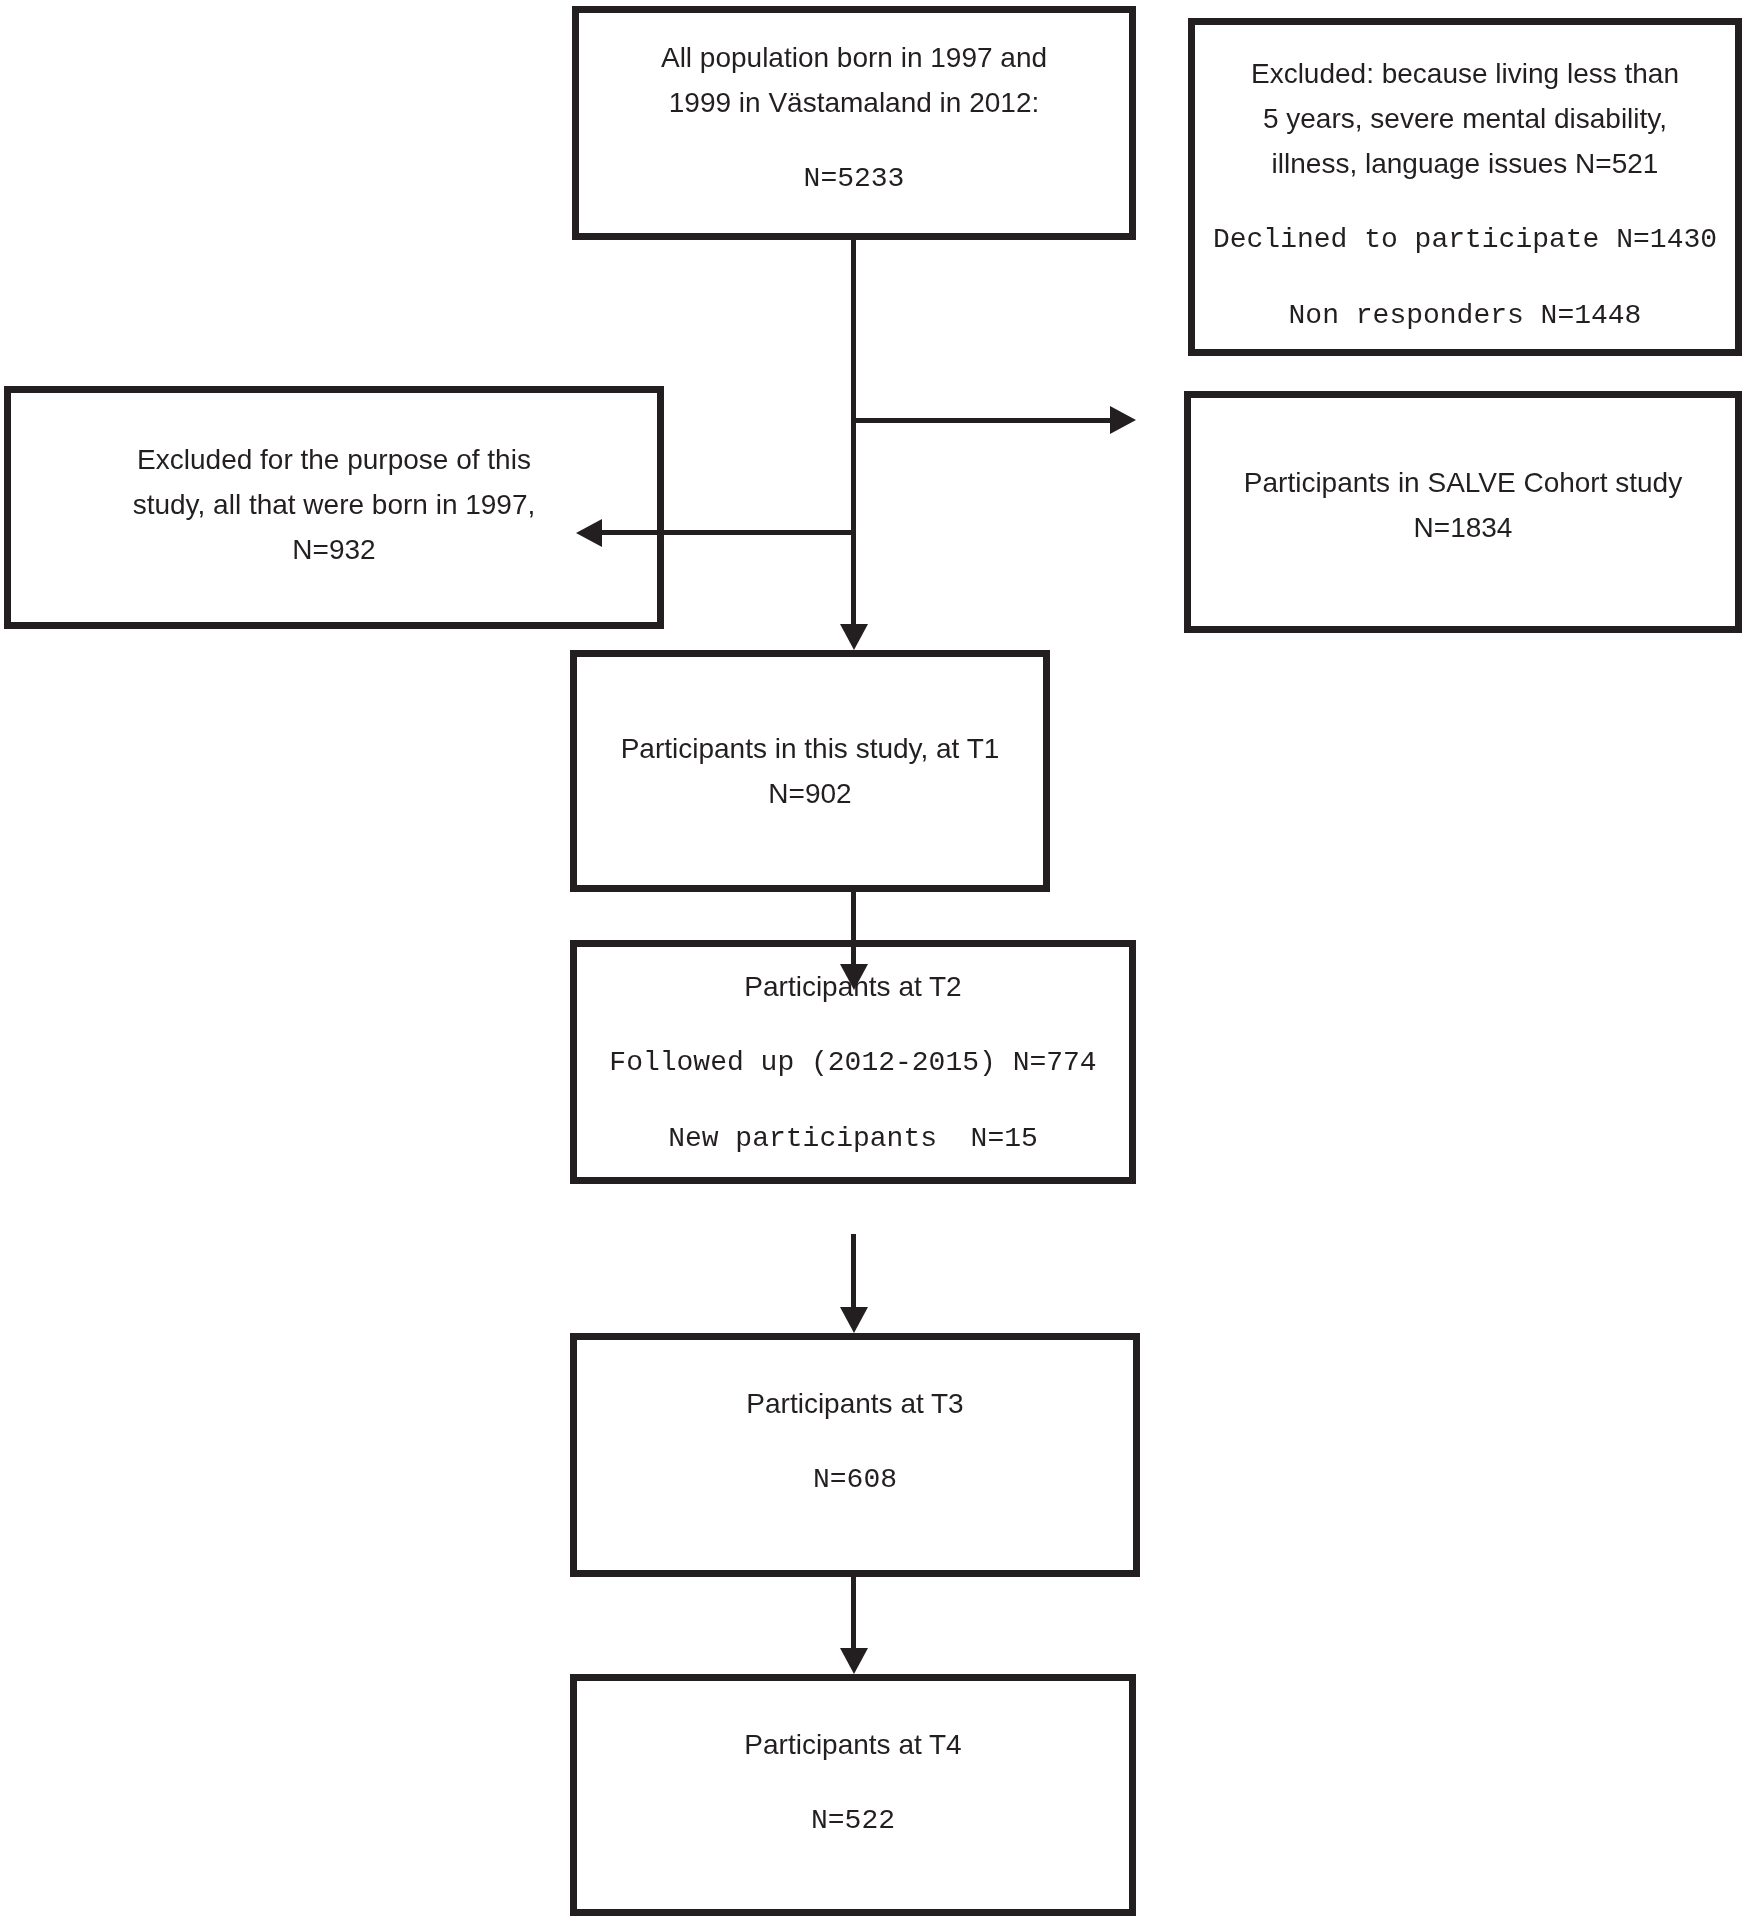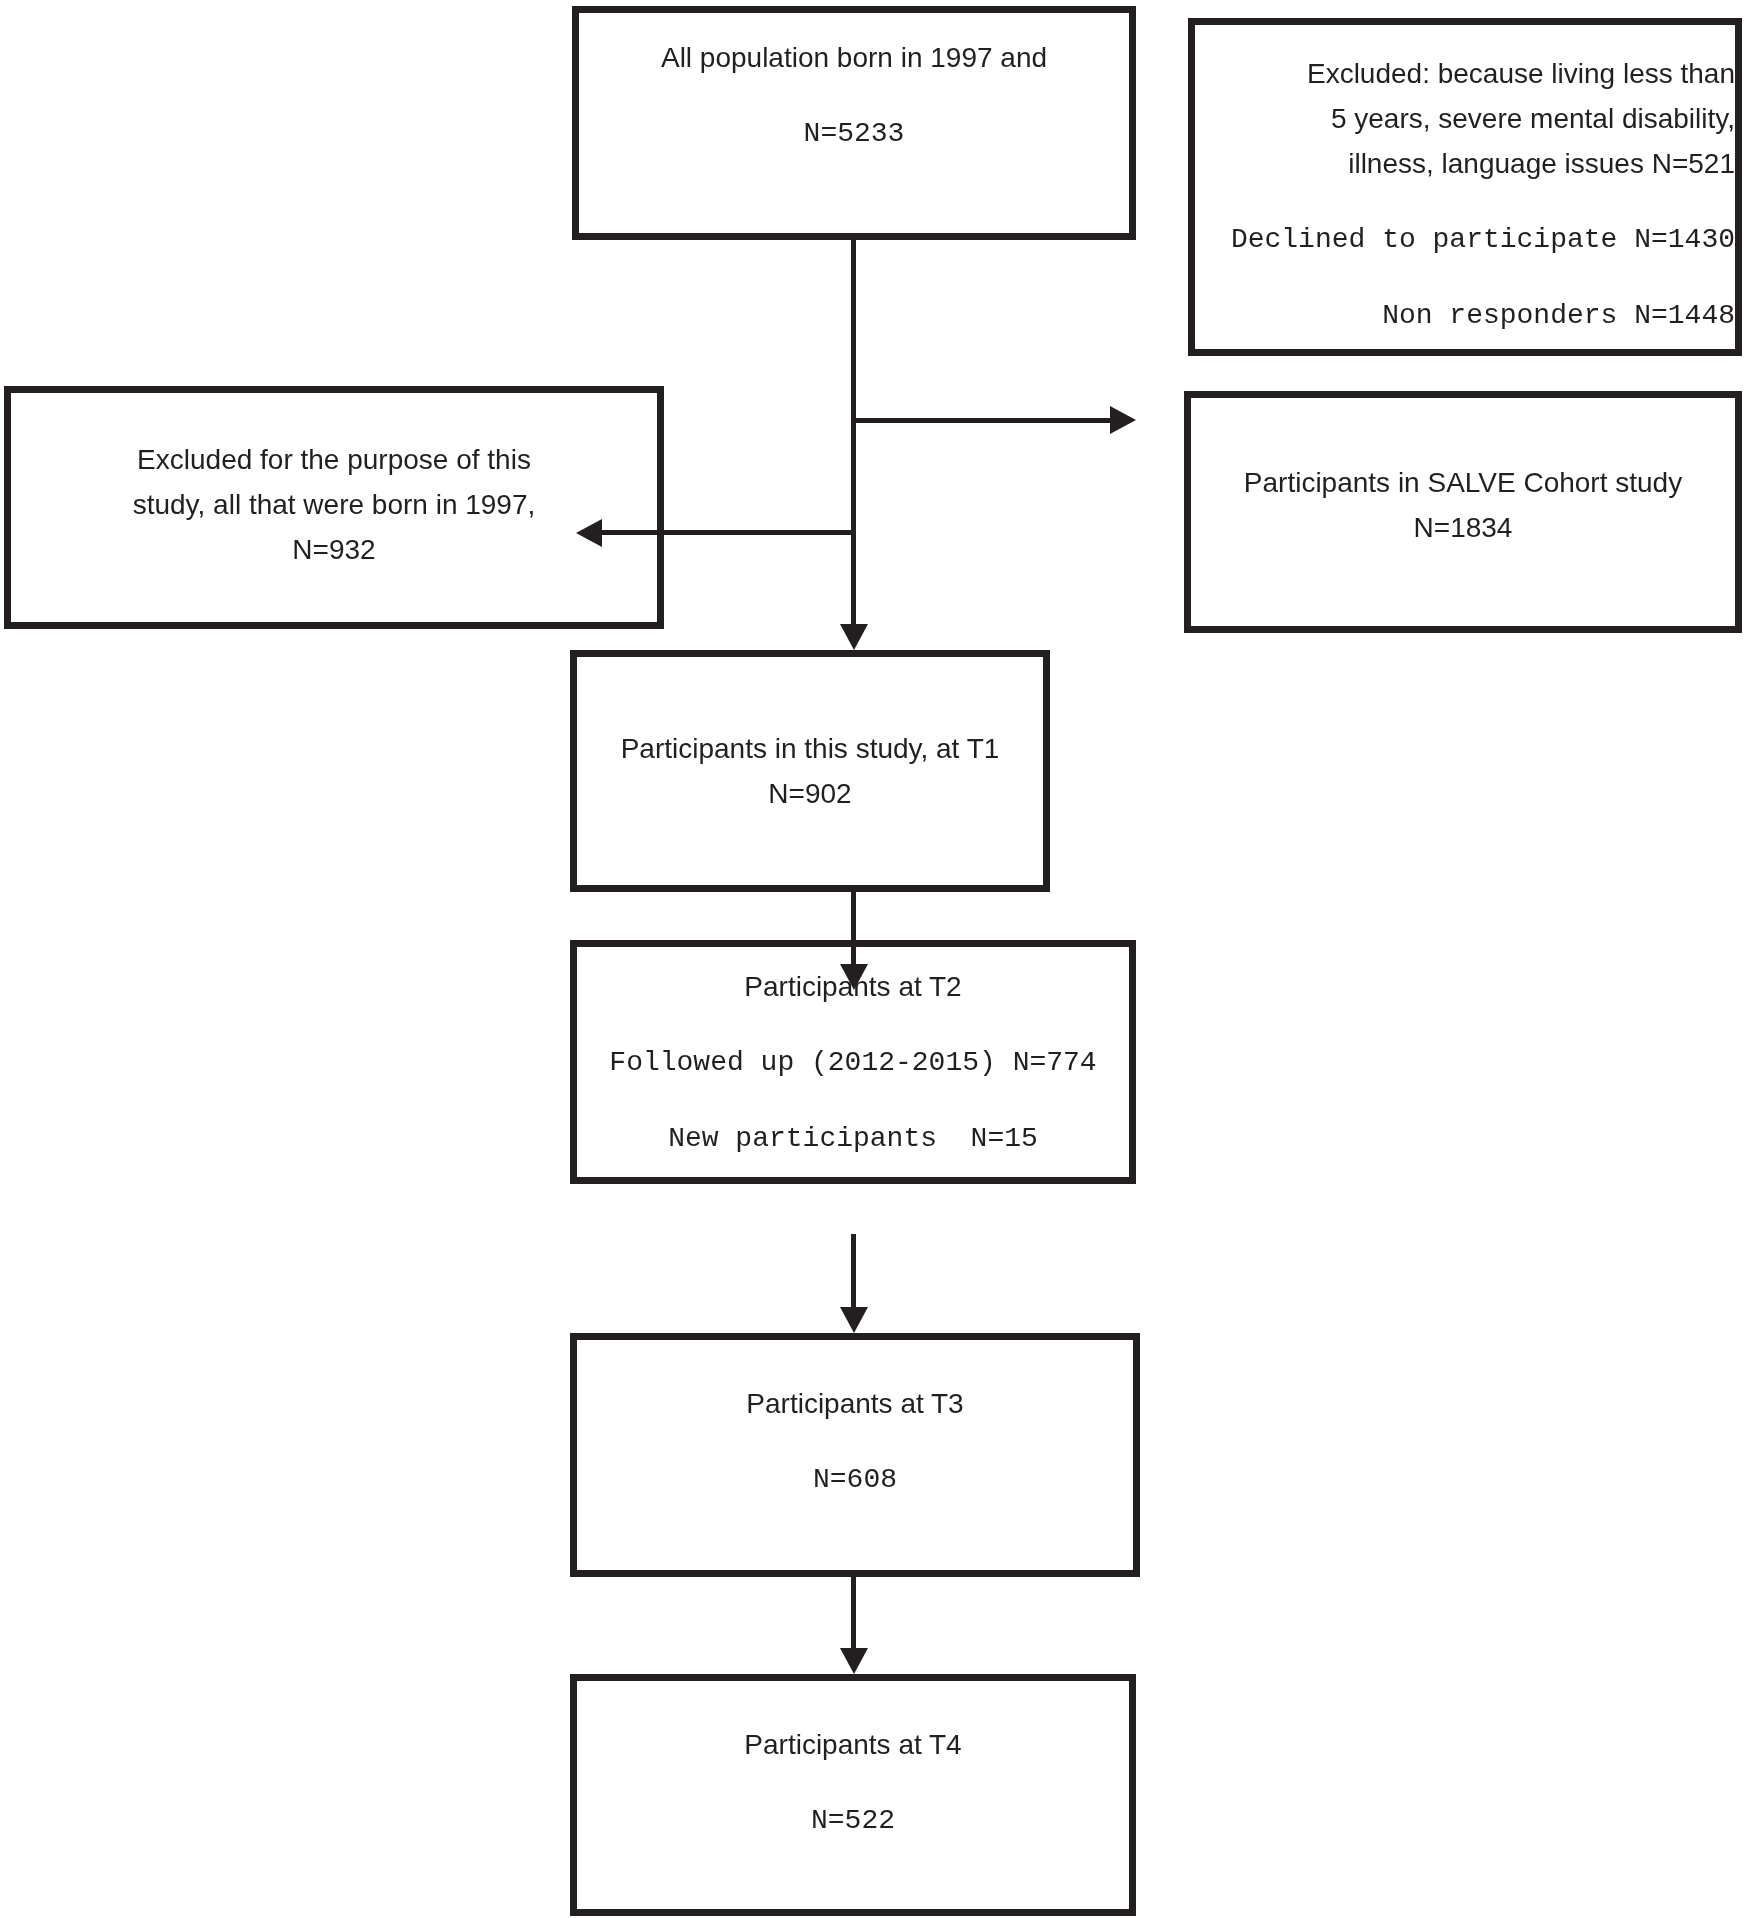--- a/index.html
+++ b/index.html
@@ -14,21 +14,21 @@
     position:absolute; box-sizing:border-box;
     border:7px solid var(--ink); background:var(--paper);
     text-align:center; font-size:28px; line-height:45px;
   }
   .ln { white-space:pre; }
   .gap { margin-top:31px;font-family:Liberation Mono, monospace; }
   .vcenter { display:flex; flex-direction:column; justify-content:center; }
 
   
   .population     { left:572px;  top:6px;    width:564px; height:234px; padding-top:22px; }
-  .excluded-right { left:1188px; top:18px;   width:554px; height:338px; padding-top:26px;text-align:right; }
+  .excluded-right { left:1188px; top:18px;   width:554px; height:338px; padding-top:26px; }
   .excluded-left  { left:4px;    top:386px;  width:660px; height:243px; padding-top:44px; }
   .salve          { left:1184px; top:391px;  width:558px; height:242px; padding-bottom:14px; }
   .t1             { left:570px;  top:650px;  width:480px; height:242px; }
   .t2             { left:570px;  top:940px;  width:566px; height:244px; }
   .t3             { left:570px;  top:1333px; width:570px; height:244px; padding-bottom:28px; }
   .t4             { left:570px;  top:1674px; width:566px; height:242px; padding-bottom:26px; }
 
   
   .vline, .hline { position:absolute; background:var(--ink); }
   .main-vline   { left:851px; top:240px;  width:5px; height:384px; }
@@ -47,20 +47,21 @@
   .head-right { left:1110px; top:406px; border-top:14px solid transparent; border-bottom:14px solid transparent; border-left:26px solid var(--ink); }
   .head-left  { left:576px;  top:519px; border-top:14px solid transparent; border-bottom:14px solid transparent; border-right:26px solid var(--ink); }
 </style>
 </head>
 <body>
 
 <div class="canvas">
 
   <div class="box population">
     <div class="ln">All population born in 1997 and</div>
+    <div class="ln">1999 in Västamaland in 2012:</div>
     <div class="ln gap">N=5233</div>
   </div>
 
   <div class="box excluded-right">
     <div class="ln">Excluded: because living less than</div>
     <div class="ln">5 years, severe mental disability,</div>
     <div class="ln">illness, language issues N=521</div>
     <div class="ln gap">Declined to participate N=1430</div>
     <div class="ln gap">Non responders N=1448</div>
   </div>

